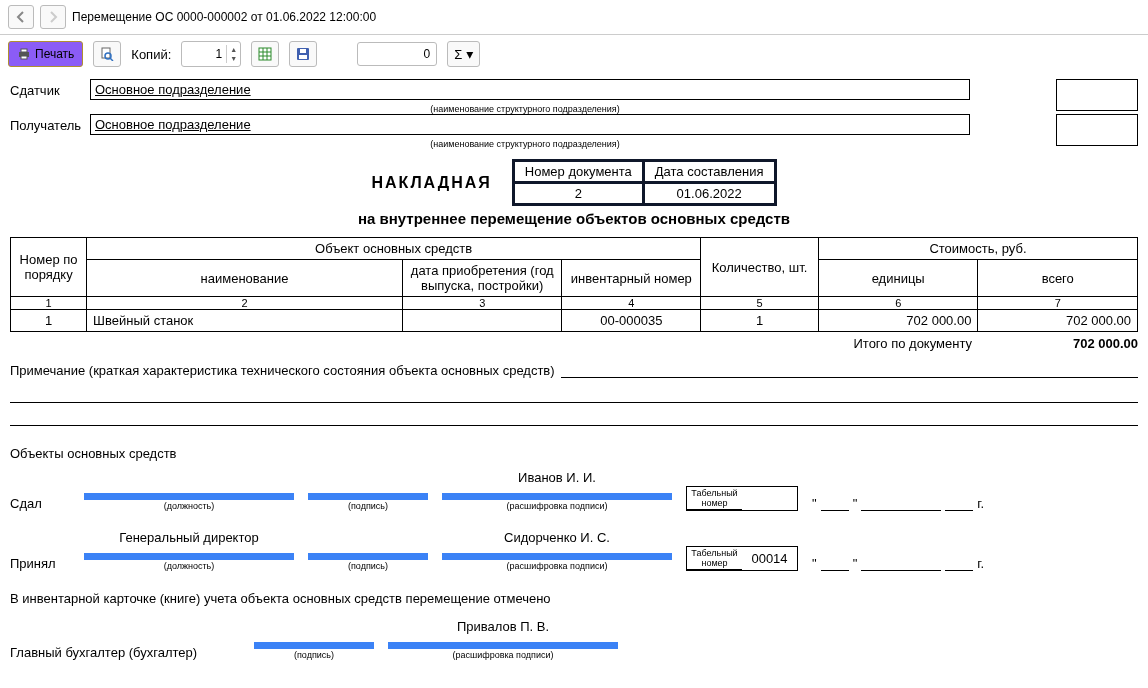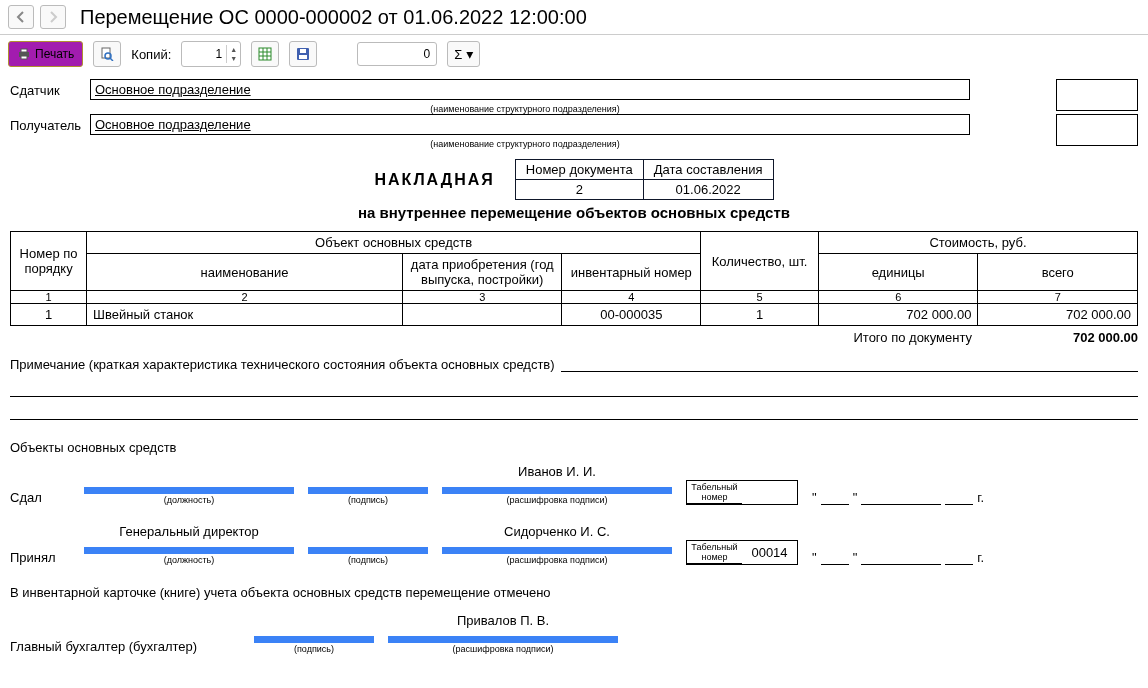--- a/index.html
+++ b/index.html
@@ -23,41 +23,40 @@
     background: #f9f9f9;
     border-radius: 3px;
     display: flex;
     align-items: center;
     justify-content: center;
     cursor: pointer;
     color: #888;
     font-size: 14px;
   }
   .window-title {
-    font-size: 20px;
-    margin-left: 8px;
+    font-size: 12px;
   }
   .toolbar2 {
     display: flex;
     align-items: center;
     gap: 10px;
     padding: 6px 8px;
   }
   .btn {
     height: 24px;
     border: 1px solid #b09030;
     border-radius: 3px;
     display: flex;
     align-items: center;
     padding: 0 8px;
     cursor: pointer;
     font-size: 12px;
   }
   .btn.print {
-    background: #a21caf;
+    background: #8b5cf6;
   }
   .icon-btn {
     width: 26px;
     height: 24px;
     border: 1px solid #bbb;
     border-radius: 3px;
     background: #f9f9f9;
     display: flex;
     align-items: center;
     justify-content: center;
@@ -158,21 +157,21 @@
   }
   .title-main {
     font-weight: bold;
     font-size: 16px;
     letter-spacing: 2px;
   }
   .mini-table {
     border-collapse: collapse;
   }
   .mini-table td {
-    border: 1px solid #0f172a;
+    border: 3px solid #0f172a;
     padding: 2px 10px;
     text-align: center;
     font-size: 13px;
   }
   .subtitle {
     text-align: center;
     font-weight: bold;
     font-size: 15px;
     margin-bottom: 10px;
   }

